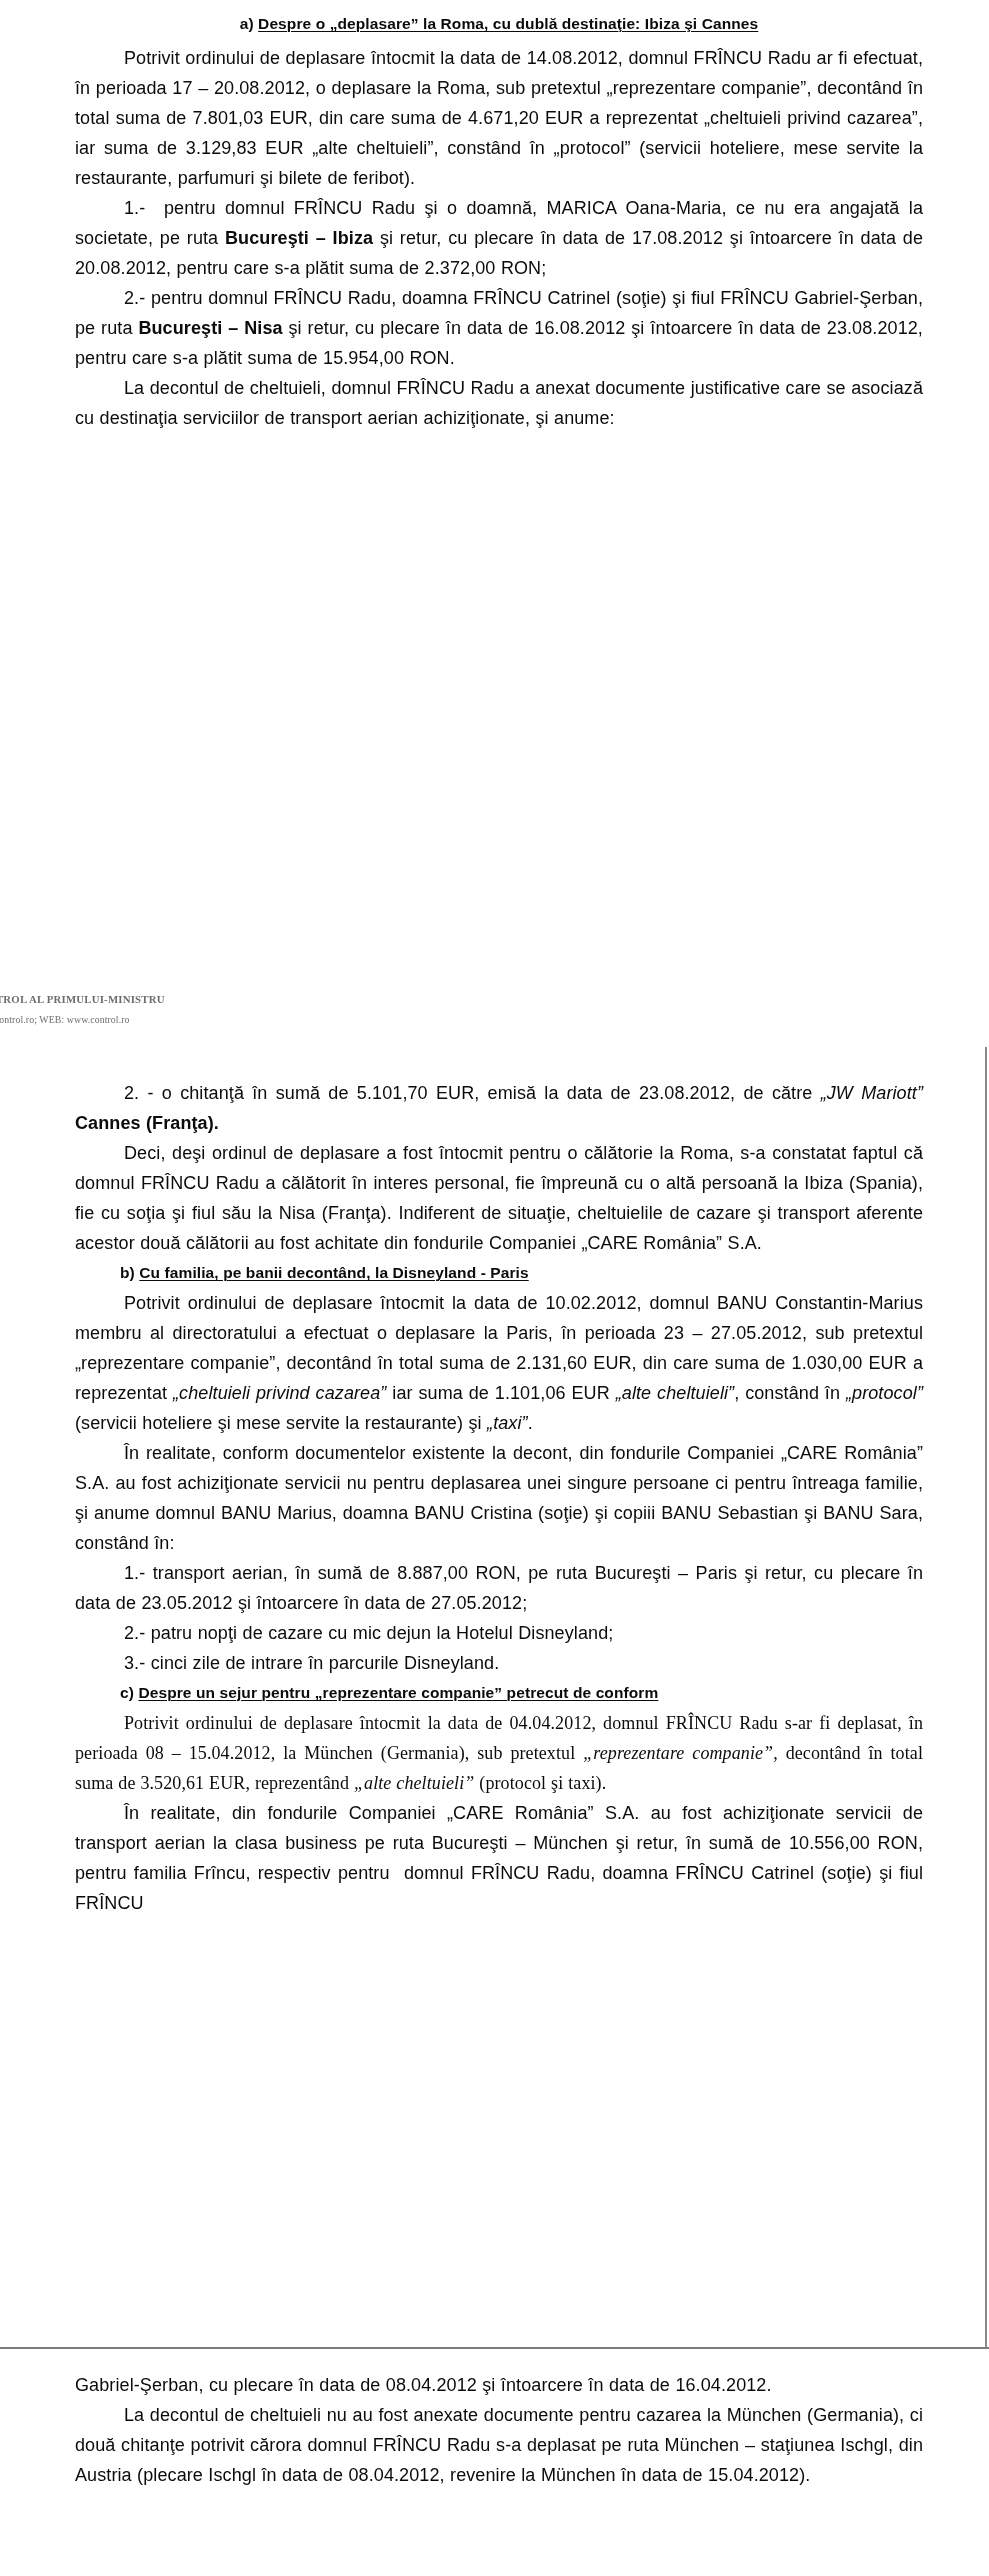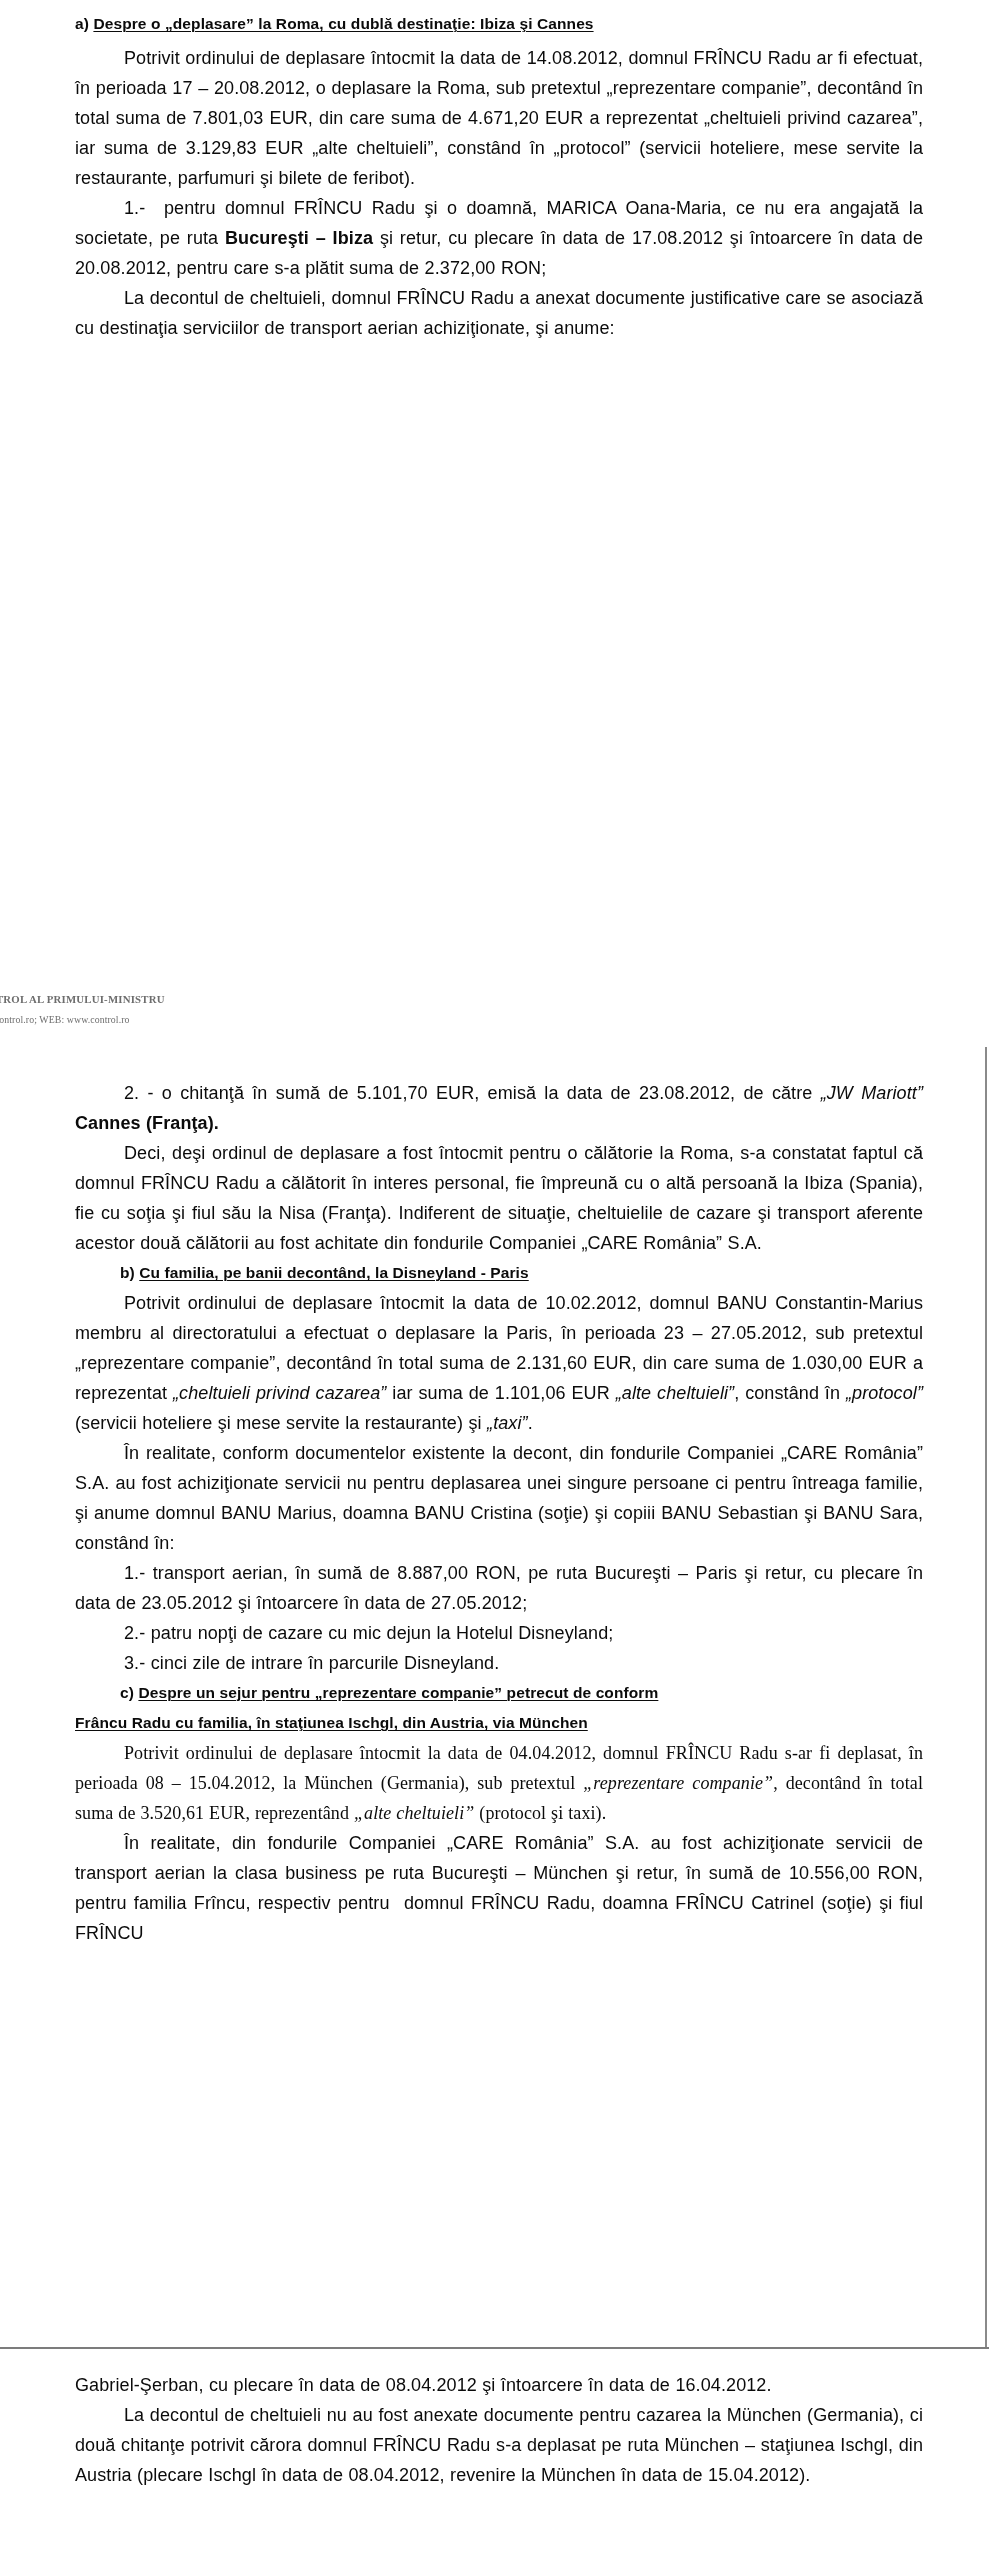--- a/index.html
+++ b/index.html
@@ -39,21 +39,21 @@
 
   
   .h{
     font-size:15.5px;
     line-height:30px;
     font-weight:bold;
     margin:0;
     letter-spacing:0.1px;
   }
   .h .u{ text-decoration:underline; text-decoration-thickness:1.3px; text-underline-offset:1.5px; }
-  .h.ctr{ text-align:left; }
+  .h.ctr{ text-align:center; }
   .h.ind{ text-indent:45px; }
 
   b, .b{ font-weight:bold; }
   i, .i{ font-style:italic; }
 
   
   .wm{
     position:absolute;
     font-family:"Liberation Serif","DejaVu Serif",serif;
     color:#6d6d6d;
@@ -97,20 +97,21 @@
 
   <div class="doc" style="top:9.3px;">
 
     <div class="h ctr"><span>a)</span>&nbsp;<span class="u">Despre o „deplasare” la Roma, cu dublă destinaţie: Ibiza şi Cannes</span></div>
 
     <p class="p ind" style="margin-top:4.1px;">Potrivit ordinului de deplasare întocmit la data de 14.08.2012, domnul FRÎNCU Radu ar fi efectuat, în perioada 17 – 20.08.2012, o deplasare la Roma, sub pretextul „reprezentare companie”, decontând în total suma de 7.801,03 EUR, din care suma de 4.671,20 EUR a reprezentat „cheltuieli privind cazarea”, iar suma de 3.129,83 EUR „alte cheltuieli”, constând în „protocol” (servicii hoteliere, mese servite la restaurante, parfumuri şi bilete de feribot).</p>
 
 
     <p class="p ind" style="margin-top:0;">1.-&nbsp; pentru domnul FRÎNCU Radu şi o doamnă, MARICA Oana-Maria, ce nu era angajată la societate, pe ruta <b>Bucureşti – Ibiza</b> şi retur, cu plecare în data de 17.08.2012 şi întoarcere în data de 20.08.2012, pentru care s-a plătit suma de 2.372,00 RON;</p>
 
+    <p class="p ind" style="margin-top:0;">2.- pentru domnul FRÎNCU Radu, doamna FRÎNCU Catrinel (soţie) şi fiul FRÎNCU Gabriel-Şerban, pe ruta <b>Bucureşti – Nisa</b> şi retur, cu plecare în data de 16.08.2012 şi întoarcere în data de 23.08.2012, pentru care s-a plătit suma de 15.954,00 RON.</p>
 
     <p class="p ind" style="margin-top:0;">La decontul de cheltuieli, domnul FRÎNCU Radu a anexat documente justificative care se asociază cu destinaţia serviciilor de transport aerian achiziţionate, şi anume:</p>
 
   </div>
 
   <div class="wm wm-1">TROL AL PRIMULUI-MINISTRU</div>
   <div class="wm wm-2">control.ro; WEB: www.control.ro</div>
 
   <div class="seam"></div>
   <div class="vrule"></div>
@@ -127,21 +128,20 @@
 
     <p class="p ind" style="margin-top:0;">În realitate, conform documentelor existente la decont, din fondurile Companiei „CARE România” S.A. au fost achiziţionate servicii nu pentru deplasarea unei singure persoane ci pentru întreaga familie, şi anume domnul BANU Marius, doamna BANU Cristina (soţie) şi copiii BANU Sebastian şi BANU Sara, constând în:</p>
 
     <p class="p ind" style="margin-top:0;">1.- transport aerian, în sumă de 8.887,00 RON, pe ruta Bucureşti – Paris şi retur, cu plecare în data de 23.05.2012 şi întoarcere în data de 27.05.2012;</p>
 
     <p class="p ind last" style="margin-top:0;">2.- patru nopţi de cazare cu mic dejun la Hotelul Disneyland;</p>
 
     <p class="p ind last" style="margin-top:0;">3.- cinci zile de intrare în parcurile Disneyland.</p>
 
     <div class="h ind"><span>c)</span>&nbsp;<span class="u">Despre un sejur pentru „reprezentare companie” petrecut de conform</span></div>
-    <div class="h"><span class="u">Frâncu Radu cu familia, în staţiunea Ischgl, din Austria, via München</span></div>
 
     <p class="p ind" style="margin-top:0;font-family:Liberation Serif, serif;">Potrivit ordinului de deplasare întocmit la data de 04.04.2012, domnul FRÎNCU Radu s-ar fi deplasat, în perioada 08 – 15.04.2012, la München (Germania), sub pretextul <i>„reprezentare companie”</i>, decontând în total suma de 3.520,61 EUR, reprezentând <i>„alte cheltuieli”</i> (protocol şi taxi).</p>
 
     <p class="p ind" style="margin-top:0;">În realitate, din fondurile Companiei „CARE România” S.A. au fost achiziţionate servicii de transport aerian la clasa business pe ruta Bucureşti – München şi retur, în sumă de 10.556,00 RON, pentru familia Frîncu, respectiv pentru&nbsp; domnul FRÎNCU Radu, doamna FRÎNCU Catrinel (soţie) şi fiul FRÎNCU</p>
   </div>
 
   <div class="hrule top"></div>
 
   <div class="doc" style="top:2370px;">
 

